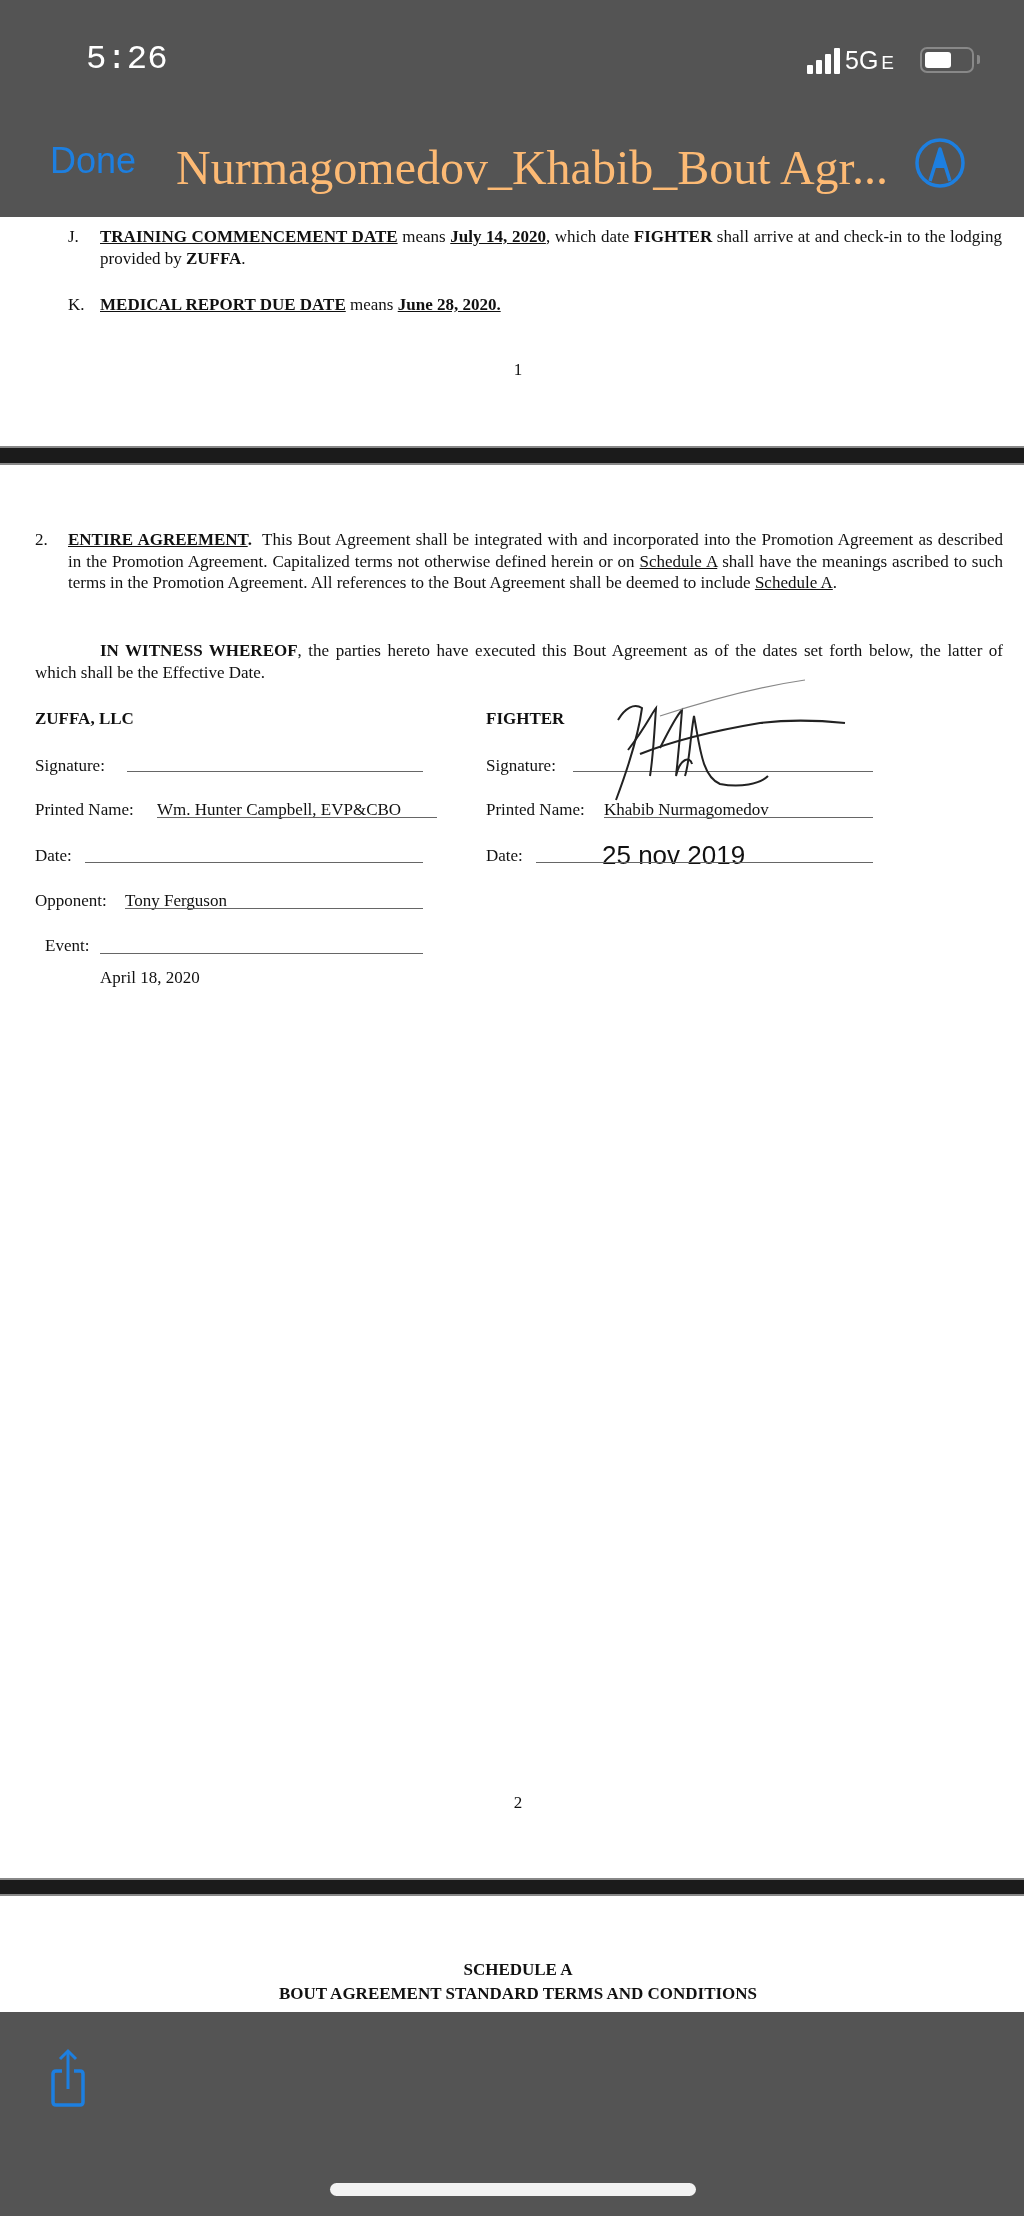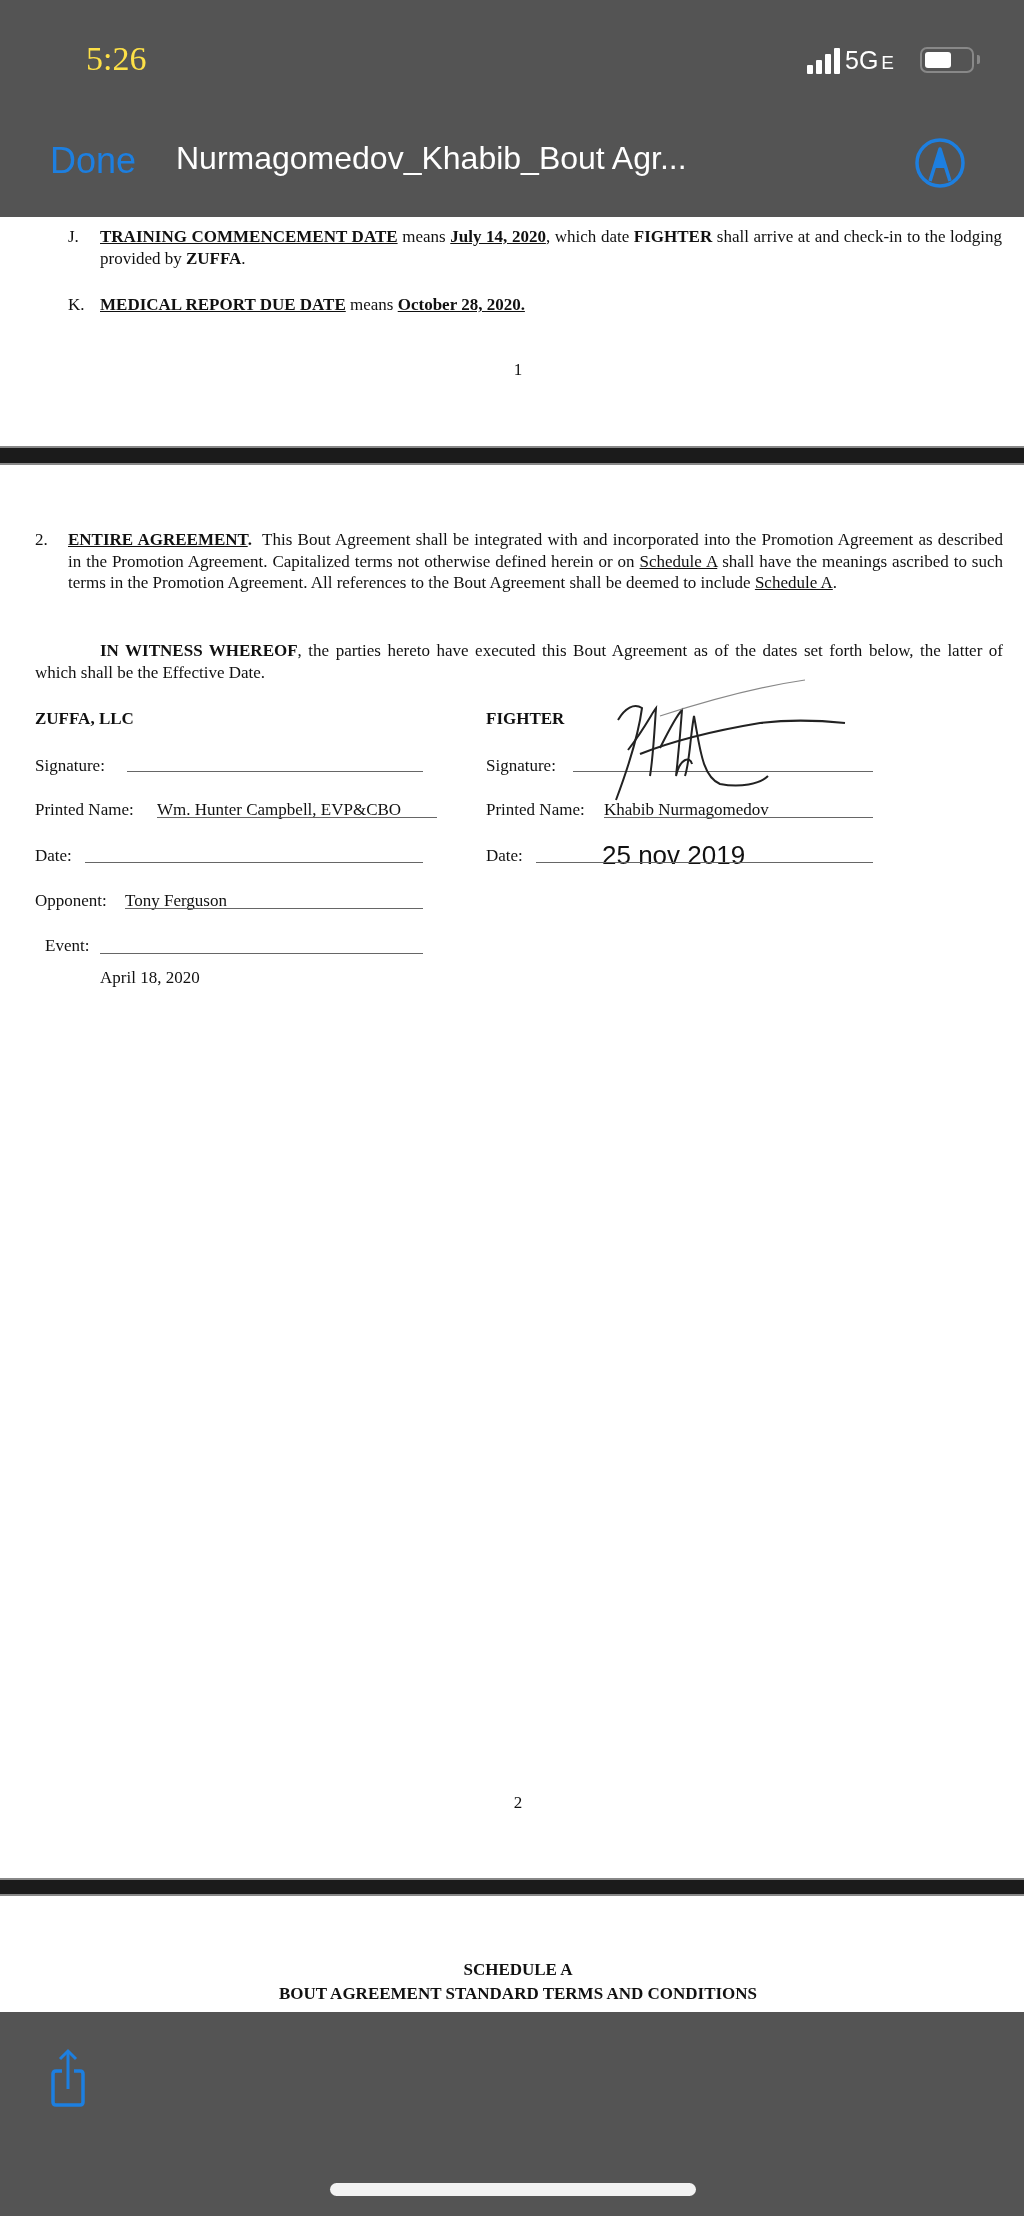--- a/index.html
+++ b/index.html
@@ -1,28 +1,28 @@
 <!DOCTYPE html>
 <html><head>
 <meta charset="utf-8">
 <style>
   html, body { margin:0; padding:0; }
   body { width:1024px; height:2216px; position:relative; overflow:hidden; background:#545454; font-family:"Liberation Sans", sans-serif; }
   .abs { position:absolute; }
   .header { left:0; top:0; width:1024px; height:217px; background:#545454; }
-  .time { left:86px; top:40px; color:#fde047; font-size:34px; font-family:Liberation Serif, serif; }
+  .time { left:86px; top:40px; color:#ffffff; font-size:34px; font-family:Liberation Mono, monospace; }
   .sig-bars { left:807px; top:48px; width:36px; height:26px; }
   .bar { position:absolute; bottom:0; width:6px; background:#fff; border-radius:1px; }
   .net { left:845px; top:46px; color:#fff; font-size:25px; }
   .net small { font-size:19px; margin-left:3px; }
   .battery { left:920px; top:47px; width:54px; height:26px; border:2px solid #888; border-radius:7px; box-sizing:border-box; }
   .battery .fill { position:absolute; left:3px; top:3px; width:26px; height:16px; background:#fff; border-radius:3px; }
   .battery-nub { left:977px; top:55px; width:3px; height:9px; background:#888; border-radius:0 2px 2px 0; }
   .done { left:50px; top:140px; color:#1d7fe0; font-size:36px; }
-  .title { left:176px; top:140px; color:#ffffff; font-size:32px; white-space:nowrap; }
+  .title { left:176px; top:140px; color:#fdba74; font-size:48px; white-space:nowrap;font-family:Liberation Serif, serif; }
   .markup { left:914px; top:137px; width:52px; height:52px; }
   .page { left:0; width:1024px; background:#fff; }
   .sep { left:0; width:1024px; background:#1b1b1b; border-top:2px solid #888; border-bottom:2px solid #888; box-sizing:border-box; }
   .doc { font-family:"Liberation Serif", serif; color:#111; font-size:17px; line-height:22px; }
   .doc b { font-weight:bold; }
   .u { text-decoration:underline;margin-top:44px; }
   .just { text-align:justify; text-align-last:left; }
   .center { text-align:center; }
   .sigline { position:absolute; height:0; border-bottom:1px solid #666; }
   .toolbar { left:0; top:2012px; width:1024px; height:204px; background:#545454; }
@@ -64,21 +64,21 @@
   <span>means</span>
   <b class="u">July 14, 2020</b><span>, which date</span>
   <b>FIGHTER</b>
   <span>shall arrive at and check-in to the lodging provided by</span>
   <b>ZUFFA</b><span>.</span>
 </div>
 <div class="abs doc" style="left:68px;top:294px;">K.</div>
 <div class="abs doc" style="left:100px;top:294px;">
   <b class="u">MEDICAL REPORT DUE DATE</b>
   <span>means</span>
-  <b class="u">October 28, 2020.</b>
+  <b class="u">June 28, 2020.</b>
 </div>
 <div class="abs doc center" style="left:0;width:1036px;top:359px;">1</div>
 
 <div class="abs sep" style="top:446px;height:19px;"></div>
 
 <div class="abs page" style="top:465px;height:1414px;"></div>
 <div class="abs doc" style="left:35px;top:529px;">2.</div>
 <div class="abs doc just" style="left:68px;top:529px;width:935px;line-height:21.5px;">
   <b class="u">ENTIRE AGREEMENT</b><b>.</b>&nbsp;
   <span>This Bout Agreement shall be integrated with and incorporated into the Promotion Agreement as described in the Promotion Agreement. Capitalized terms not otherwise defined herein or on</span>

